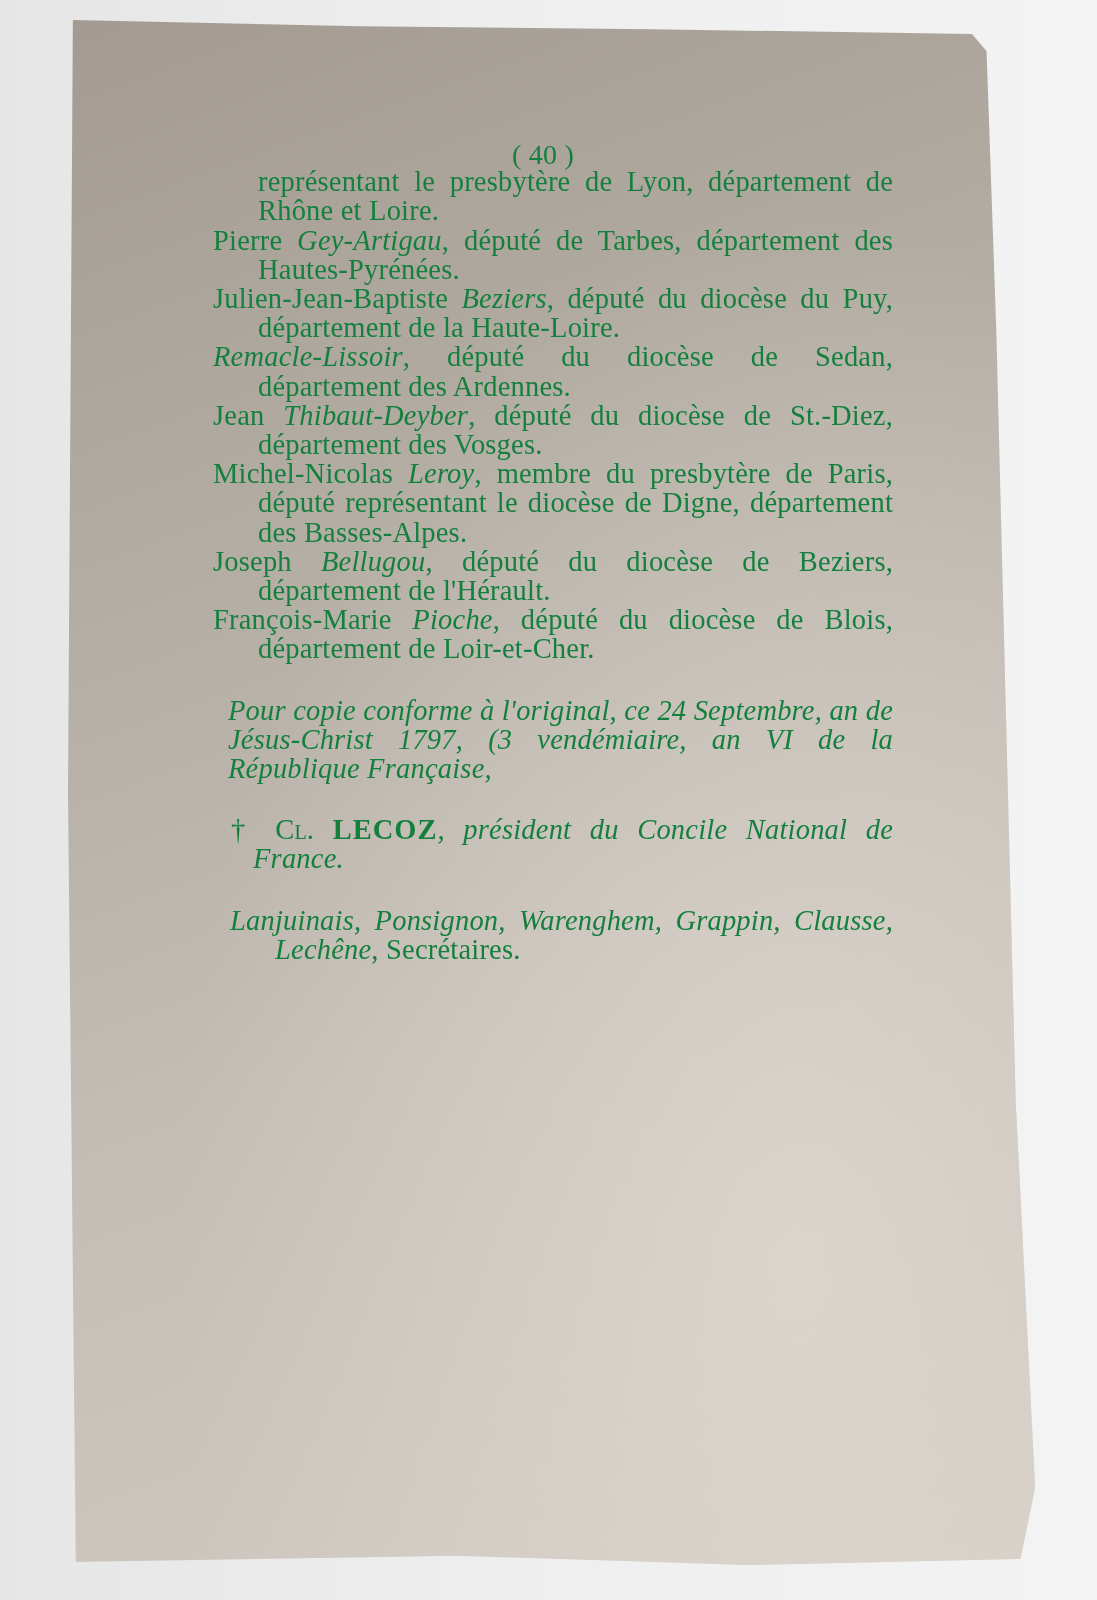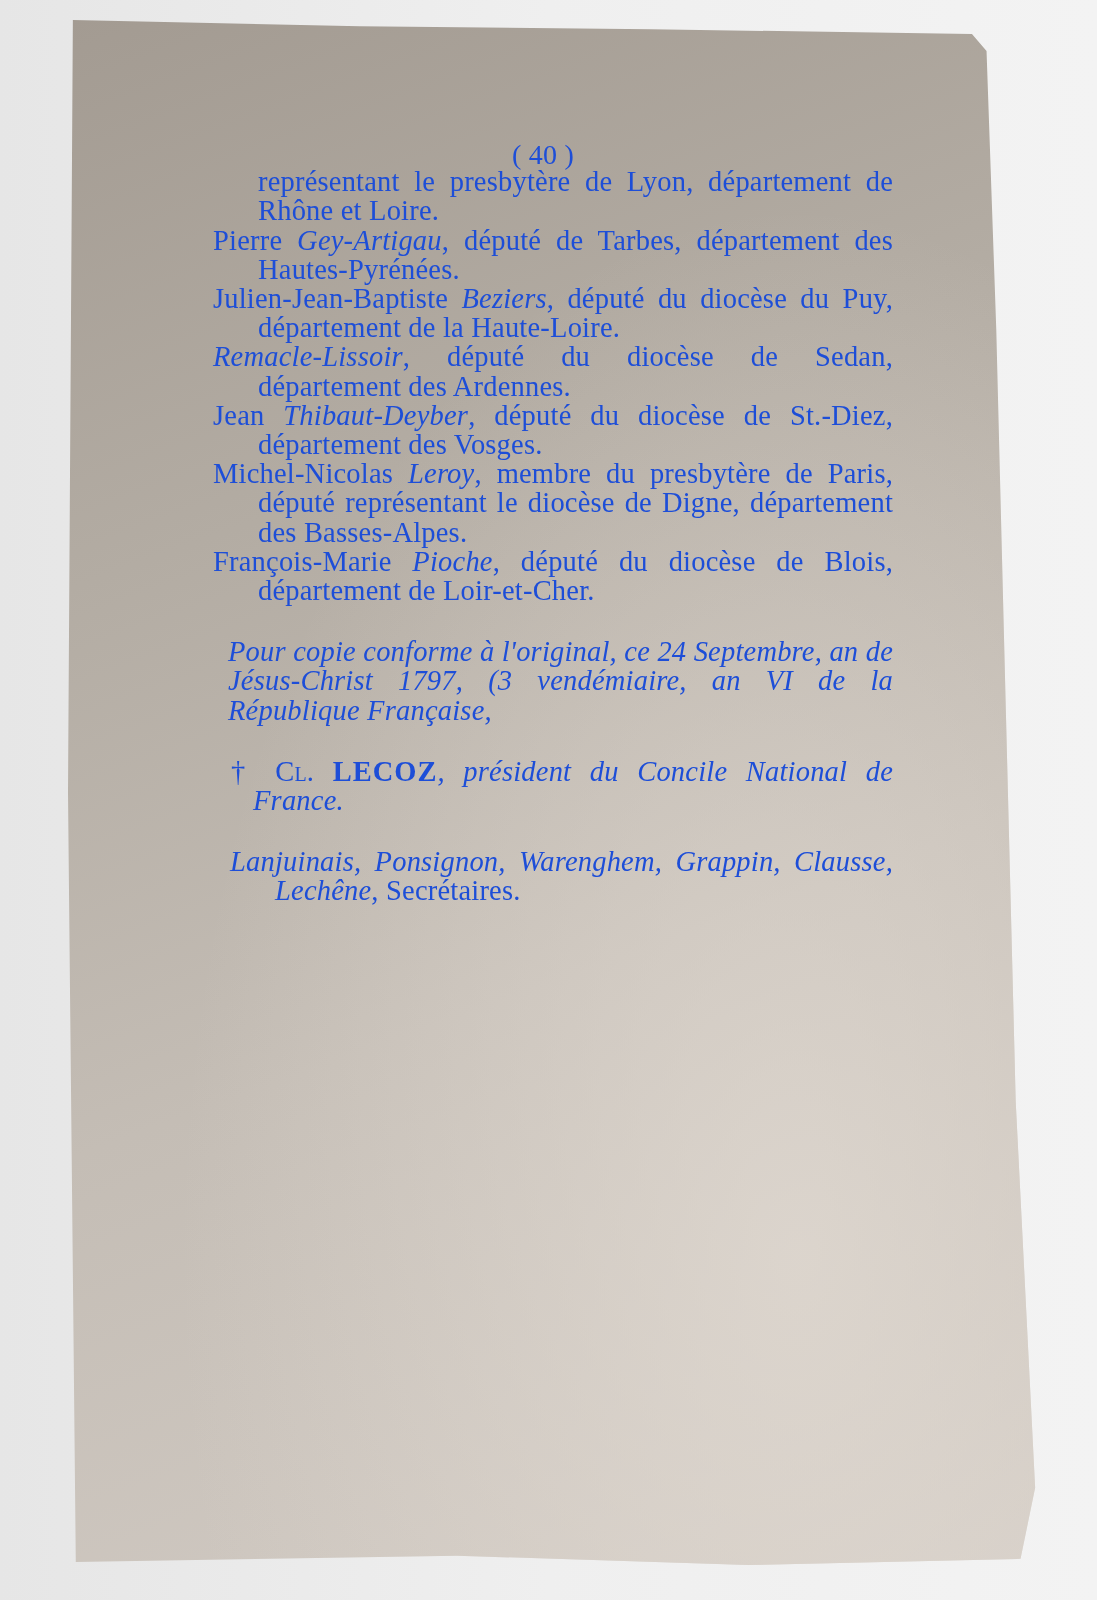--- a/index.html
+++ b/index.html
@@ -11,21 +11,21 @@
   .page {
     position:absolute; left:68px; top:20px; width:972px; height:1545px;
     background:
       radial-gradient(ellipse at 75% 80%, rgba(225,218,210,0.75) 0%, rgba(225,218,210,0) 60%),
       linear-gradient(160deg, #a39b92 0%, #b3aca3 30%, #c4bdb5 60%, #d3ccc5 100%);
     box-shadow: -4px 0 0 #6e6863, 2px 3px 6px rgba(0,0,0,0.25);
     clip-path: polygon(0.5% 0%, 30% 0.4%, 60% 0.6%, 93% 0.9%, 94.5% 2%, 95.5% 20%, 96.5% 45%, 97.5% 70%, 99.5% 95%, 98% 99.6%, 70% 100%, 40% 99.4%, 0.8% 99.8%, 0% 50%);
   }
   .text {
     position:absolute; left:213px; top:140px; width:680px;
-    color:#1d4ed8; font-size:28.5px; line-height:29.2px;
+    color:#15803d; font-size:28.5px; line-height:29.2px;
     letter-spacing:0.2px;
   }
   .pagenum { text-align:center; margin-left:-20px; margin-bottom:-2px; font-size:28px; }
   .entry { text-align:justify; text-align-last:left; text-indent:-45px; padding-left:45px; margin:0; }
   i { font-style:italic; }
   .block { margin-top:32px; }
   .sig { padding-left:22px; text-indent:-22px; }
   .sc { font-variant:small-caps; }
   .caps { font-weight:bold; letter-spacing:1px; }
 </style>
@@ -59,20 +59,24 @@
   <p class="entry">
     <span>Jean</span>
     <i>Thibaut-Deyber</i><span>, député du diocèse de St.-Diez, département des Vosges.</span>
   </p>
 
   <p class="entry">
     <span>Michel-Nicolas</span>
     <i>Leroy</i><span>, membre du presbytère de Paris, député représentant le diocèse de Digne, département des Basses-Alpes.</span>
   </p>
 
+  <p class="entry">
+    <span>Joseph</span>
+    <i>Bellugou</i><span>, député du diocèse de Beziers, département de l'Hérault.</span>
+  </p>
 
 
   <p class="entry">
     <span>François-Marie</span>
     <i>Pioche</i><span>, député du diocèse de Blois, département de Loir-et-Cher.</span>
   </p>
 
   <p class="entry block" style="text-indent:0; padding-left:15px;">
     <i>Pour copie conforme à l'original, ce 24 Septembre, an de Jésus-Christ 1797, (3 vendémiaire, an VI de la République Française,</i>
   </p>

